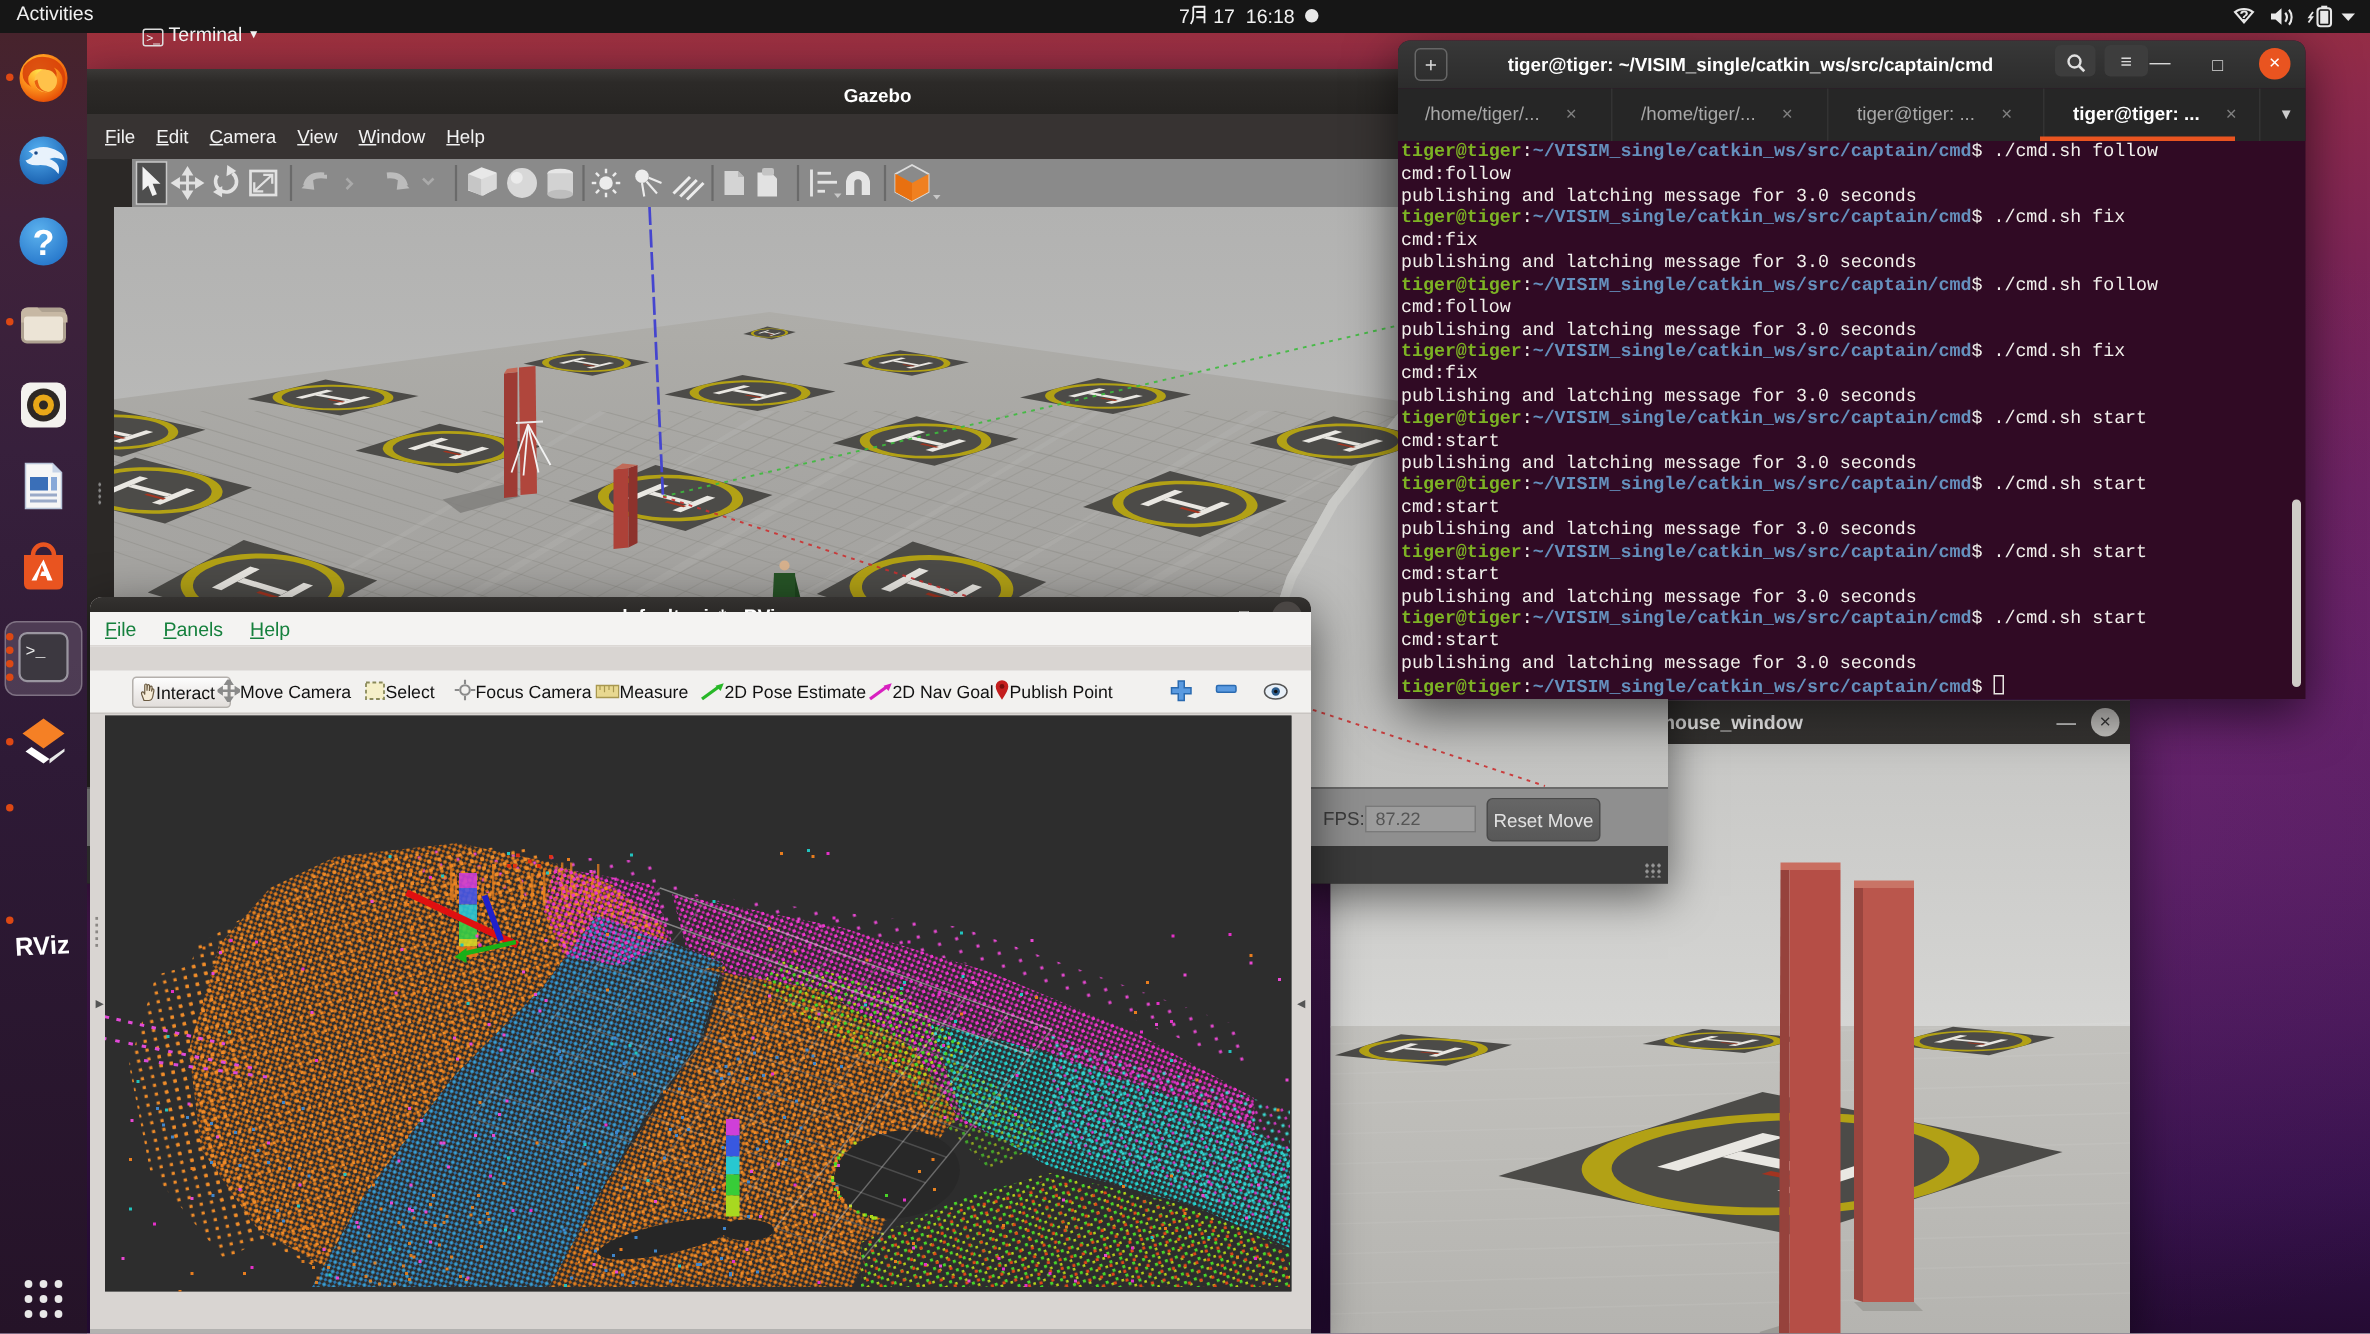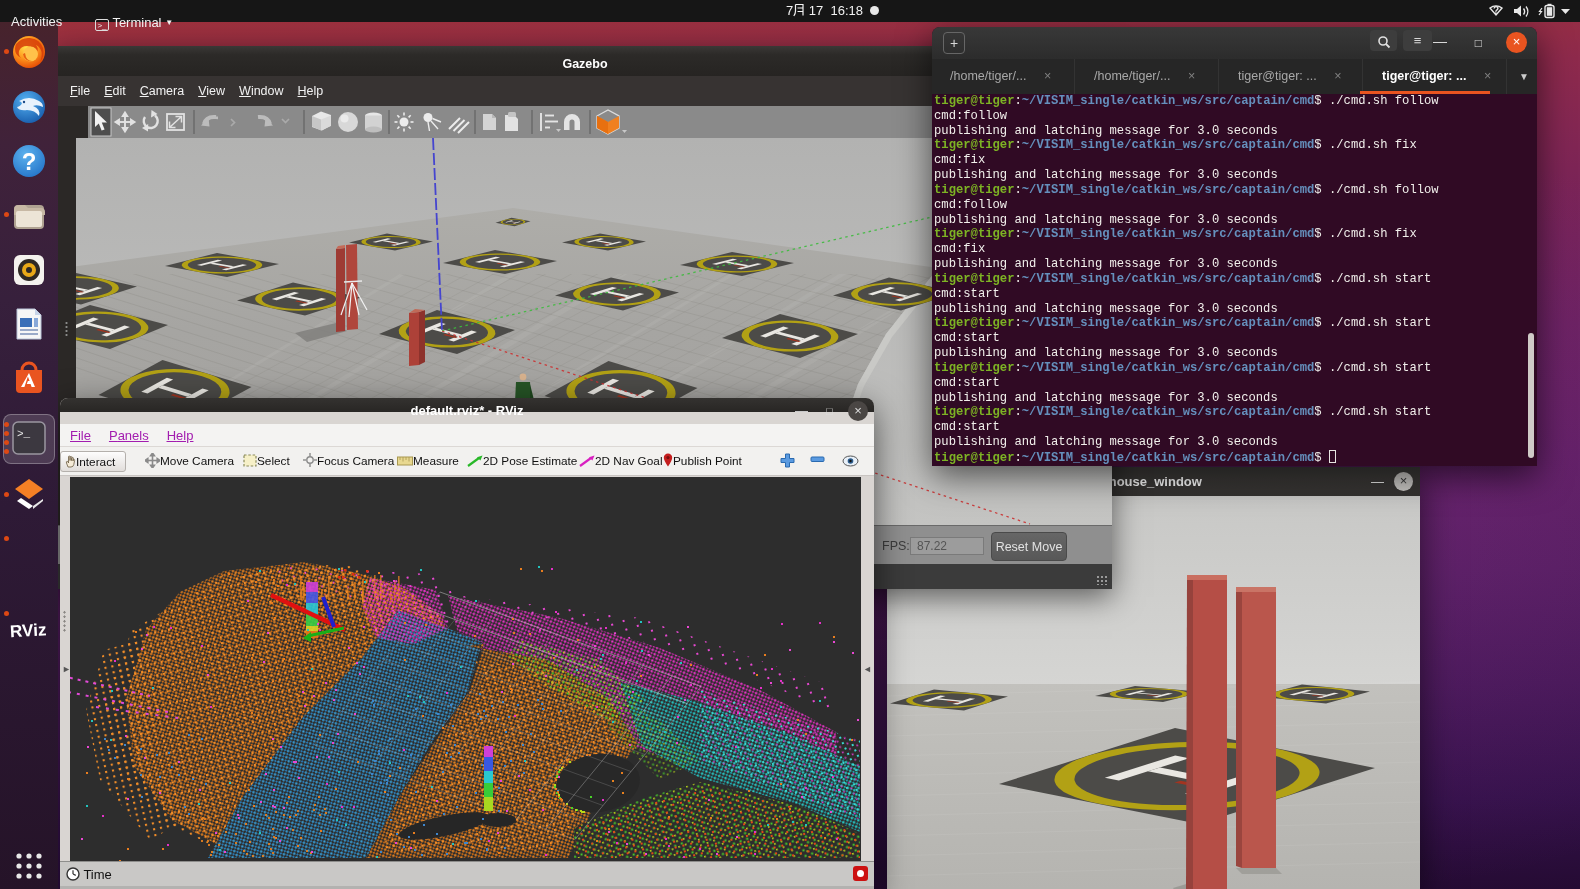--- a/index.html
+++ b/index.html
@@ -24,21 +24,21 @@
   font-size:12px; line-height:16px; padding-left:6px; }
 #fpslab { position:absolute; left:824px; top:14px; color:#3c3c3c; font-size:12.5px; }
 #resetbtn { position:absolute; left:933px; top:7px; width:76px; height:29px; background:linear-gradient(#666,#585858); border:1px solid #4a4a4a; border-radius:4px;
   color:#e2e2e2; font-size:12.5px; text-align:center; line-height:28px; }
 .grip { position:absolute; right:4px; bottom:4px; width:12px; height:10px;
   background-image:radial-gradient(circle, #9a9a9a 1px, transparent 1.2px); background-size:4px 4px; }
 
 #rviz { left:60px; top:398px; width:814px; height:492px; background:#d9d5d2; box-shadow:0 10px 34px rgba(0,0,0,0.6); border-radius:8px 8px 0 0; }
 #rv-title { position:absolute; left:0; top:0; width:100%; height:14px; background:linear-gradient(#343230,#282624); border-radius:8px 8px 0 0;
   color:#fff; font-weight:bold; font-size:13px; text-align:center; line-height:26px; }
-#rv-menu { position:absolute; left:0; top:26px; width:100%; height:23px; background:#f4f3f2; color:#a21caf; font-size:13px; line-height:23px; border-bottom:1px solid #dcd8d5;text-decoration:underline; }
+#rv-menu { position:absolute; left:0; top:10px; width:100%; height:23px; background:#f4f3f2; color:#15803d; font-size:13px; line-height:23px; border-bottom:1px solid #dcd8d5; }
 #rv-menu span { margin-right:18px; }
 #rv-tools { position:absolute; left:0; top:49px; width:100%; height:29px; background:#f2f1ef; border-bottom:1px solid #c9c5c2; font-size:11.8px; color:#111; }
 .rtool { position:absolute; top:4px; height:21px; line-height:21px; white-space:nowrap; }
 #rv-view { position:absolute; left:10px; top:79px; width:791px; height:384px; background:#2d2d2d; }
 #rv-time { position:absolute; left:0; top:463px; width:100%; height:25px; background:#c9c8c6; border-top:1px solid #8e8e8c; font-size:13px; color:#111; line-height:25px; }
 #rv-below { position:absolute; left:0; top:488px; width:100%; height:4px; background:#b3b2b0; }
 
 #term { left:932px; top:27px; width:605px; height:439px; background:#300a24; box-shadow:0 10px 34px rgba(0,0,0,0.6); border-radius:8px 8px 0 0; }
 #t-title { position:absolute; left:0; top:0; width:100%; height:32px; background:linear-gradient(#383838,#2c2c2c); border-radius:8px 8px 0 0; }
 #t-title .ttl { position:absolute; left:45px; right:180px; top:0; height:32px; color:#fff; font-weight:bold; font-size:12.5px; text-align:center; line-height:32px;
@@ -920,21 +920,21 @@
         <rect x="459" y="312" width="2" height="2" fill="#e430c8"></rect>
       </svg>
     </div>
  <div id="rv-title">default.rviz* - RViz
   <span style="position:absolute;left:735px;top:0;font-weight:normal;color:#ddd">—</span>
   <span style="position:absolute;left:766px;top:0px;font-weight:normal;color:#ddd;font-size:11px">□</span>
   <span style="position:absolute;left:788px;top:3px;width:20px;height:20px;border-radius:50%;background:#4a4644;color:#ddd;font-size:13px;line-height:19px;font-weight:normal">×</span>
  </div>
  <div id="rv-menu"><span style="margin-left:10px"><u>F</u>ile</span><span><u>P</u>anels</span><span><u>H</u>elp</span></div>
  <div id="rv-tools">
-   <div class="rtool" style="left:0;width:66px;background:linear-gradient(#fdfdfd,#e2dedb);border:1px solid #b4b0ac;border-radius:3px;padding-left:3px"><svg width="12" height="13" viewBox="0 0 12 13" style="vertical-align:-2px">
+   <div class="rtool" style="left:28px;width:66px;background:linear-gradient(#fdfdfd,#e2dedb);border:1px solid #b4b0ac;border-radius:3px;padding-left:3px"><svg width="12" height="13" viewBox="0 0 12 13" style="vertical-align:-2px">
           <path d="M4 12 L2.5 8 Q2 6.5 3 6.3 Q3.8 6.2 4.2 7.2 L4.5 8 L4.5 2 Q4.5 1 5.3 1 Q6 1 6 2 L6 5.5 L6.2 2.2 Q6.3 1.3 7 1.4 Q7.8 1.5 7.7 2.5 L7.6 5.6 L8 3 Q8.2 2.2 8.9 2.4 Q9.5 2.6 9.4 3.5 L9 6 L9.3 4.8 Q9.6 4 10.2 4.3 Q10.8 4.6 10.6 5.5 L9.8 9.5 Q9.3 12 7 12 Z" fill="#f6ecd8" stroke="#6a5a40" stroke-width="0.8"></path>
         </svg>Interact</div>
    <div class="rtool" style="left:85px"><svg width="15" height="15" viewBox="0 0 15 15" style="vertical-align:-3px">
           <g stroke="#8a8a8a" stroke-width="1.6" fill="#8a8a8a">
             <line x1="7.5" y1="2" x2="7.5" y2="13"></line>
             <line x1="2" y1="7.5" x2="13" y2="7.5"></line>
             <path d="M7.5 0 L5.6 2.8 H9.4 Z"></path>
             <path d="M7.5 15 L5.6 12.2 H9.4 Z"></path>
             <path d="M0 7.5 L2.8 5.6 V9.4 Z"></path>
             <path d="M15 7.5 L12.2 5.6 V9.4 Z"></path>
@@ -981,34 +981,26 @@
         </svg></div>
    <div class="rtool" style="left:782px"><svg width="17" height="12" viewBox="0 0 17 12" style="vertical-align:-2px">
           <ellipse cx="8.5" cy="6" rx="7.5" ry="5" fill="#e8f0f8" stroke="#555" stroke-width="1"></ellipse>
           <circle cx="8.5" cy="6" r="2.8" fill="#2a5a8a"></circle>
           <circle cx="8.5" cy="6" r="1.2" fill="#111"></circle>
         </svg></div>
  </div>
  <div style="position:absolute;left:2px;top:266px;color:#555;font-size:9px">►</div>
  <div style="position:absolute;left:3px;top:212px;width:3px;height:22px;background-image:radial-gradient(circle,#8a8784 1px,transparent 1.2px);background-size:3px 4.5px"></div>
  <div style="position:absolute;right:2px;top:266px;color:#555;font-size:9px">◄</div>
- <div id="rv-time"><svg width="14" height="14" viewBox="0 0 14 14" style="vertical-align:-2px;margin-left:6px">
-        <circle cx="7" cy="7" r="6" fill="#fff" stroke="#333" stroke-width="1.4"></circle>
-        <line x1="7" y1="7" x2="7" y2="3.2" stroke="#333" stroke-width="1.2"></line>
-        <line x1="7" y1="7" x2="9.8" y2="8.4" stroke="#333" stroke-width="1.2"></line>
-      </svg> Time
-   <span style="position:absolute;right:6px;top:4px;width:15px;height:15px;background:#cc1111;border-radius:3px">
-        <span style="position:absolute;left:4px;top:4px;width:7px;height:7px;background:#fff;border-radius:50%"></span>
-      </span>
- </div>
  <div id="rv-below"></div>
 </div>
 
 <div class="win" id="term">
  <div id="t-title">
+      <div class="ttl">tiger@tiger: ~/VISIM_single/catkin_ws/src/captain/cmd</div>
   <span class="tbtn" style="left:11px;top:5px;width:22px;height:22px;border:1px solid #666;border-radius:4px;font-size:14px;line-height:20px;text-align:center">+</span>
   <span class="tbtn" style="right:140px;top:3px;width:27px;height:21px;background:#3d3d3d;border-radius:4px;text-align:center"><svg width="14" height="14" viewBox="0 0 14 14" style="margin-top:5px">
           <circle cx="6" cy="6" r="4" fill="none" stroke="#e0e0e0" stroke-width="1.6"></circle>
           <line x1="9" y1="9" x2="12.5" y2="12.5" stroke="#e0e0e0" stroke-width="1.8"></line>
         </svg></span>
   <span class="tbtn" style="right:105px;top:3px;width:29px;height:21px;background:#3d3d3d;border-radius:4px;font-size:13px;line-height:21px;text-align:center">≡</span>
   <span class="tbtn" style="right:90px;top:6px;font-size:14px">—</span>
   <span class="tbtn" style="right:55px;top:0;font-size:12px;line-height:32px">□</span>
   <span class="tbtn" style="right:10px;top:5px;width:21px;height:21px;border-radius:50%;background:#e95420;font-size:13px;line-height:20px;text-align:center;color:#fff">×</span>
  </div>
@@ -1042,21 +1034,21 @@
 cmd:start
 publishing and latching message for 3.0 seconds
 <span class="g">tiger@tiger</span>:<span class="b">~/VISIM_single/catkin_ws/src/captain/cmd</span>$ ./cmd.sh start
 cmd:start
 publishing and latching message for 3.0 seconds
 <span class="g">tiger@tiger</span>:<span class="b">~/VISIM_single/catkin_ws/src/captain/cmd</span>$ <span class="cur"></span></div>
  <div id="t-scroll"></div>
 </div>
 
 <div id="topbar">
-  <span style="position:absolute;left:11px;top:14px">Activities</span>
+  <span style="position:absolute;left:11px;top:1px">Activities</span>
   <span style="position:absolute;left:95px;top:15px"><span style="display:inline-block;width:14px;height:12px;border:1px solid #ddd;border-radius:2px;font-size:8px;line-height:11px;vertical-align:-1px;text-align:center">&gt;_</span> Terminal <span style="font-size:8px;vertical-align:2px">▼</span></span>
   <span style="position:absolute;left:786px;top:3px">7<svg width="12" height="14" viewBox="0 0 12 14" style="vertical-align:-2px">
         <path d="M2.5 1.5 H10 V12.5 M2.5 1.5 V8 C2.5 10.5 2 11.5 0.8 13 M4.5 5 H10 M4.5 8.5 H10" stroke="#f2f2f2" stroke-width="1.2" fill="none"></path>
       </svg> 17&nbsp; 16:18&nbsp; <span style="display:inline-block;width:9px;height:9px;border-radius:50%;background:#e8e8e8;vertical-align:0px"></span></span>
   <svg style="position:absolute;right:8px;top:2px" width="110" height="18" viewBox="0 0 110 18">
     <path d="M28 6 l6 7 l6 -7 a10 10 0 0 0 -12 0 z" fill="none" stroke="#e8e8e8" stroke-width="1.4"></path>
     <text x="31" y="12" fill="#e8e8e8" font-size="10" font-weight="bold" font-family="Liberation Sans">?</text>
     <path d="M52 7 h3 l4 -3.5 v11 l-4 -3.5 h-3 z" fill="#e8e8e8"></path>
     <path d="M61.5 6.5 a5 5 0 0 1 0 6 M64 4.5 a8 8 0 0 1 0 10" stroke="#e8e8e8" stroke-width="1.4" fill="none"></path>
     <path d="M80 6 l-2.5 3.5 h2 l-2.5 3.5" stroke="#e8e8e8" stroke-width="1.2" fill="none"></path>

